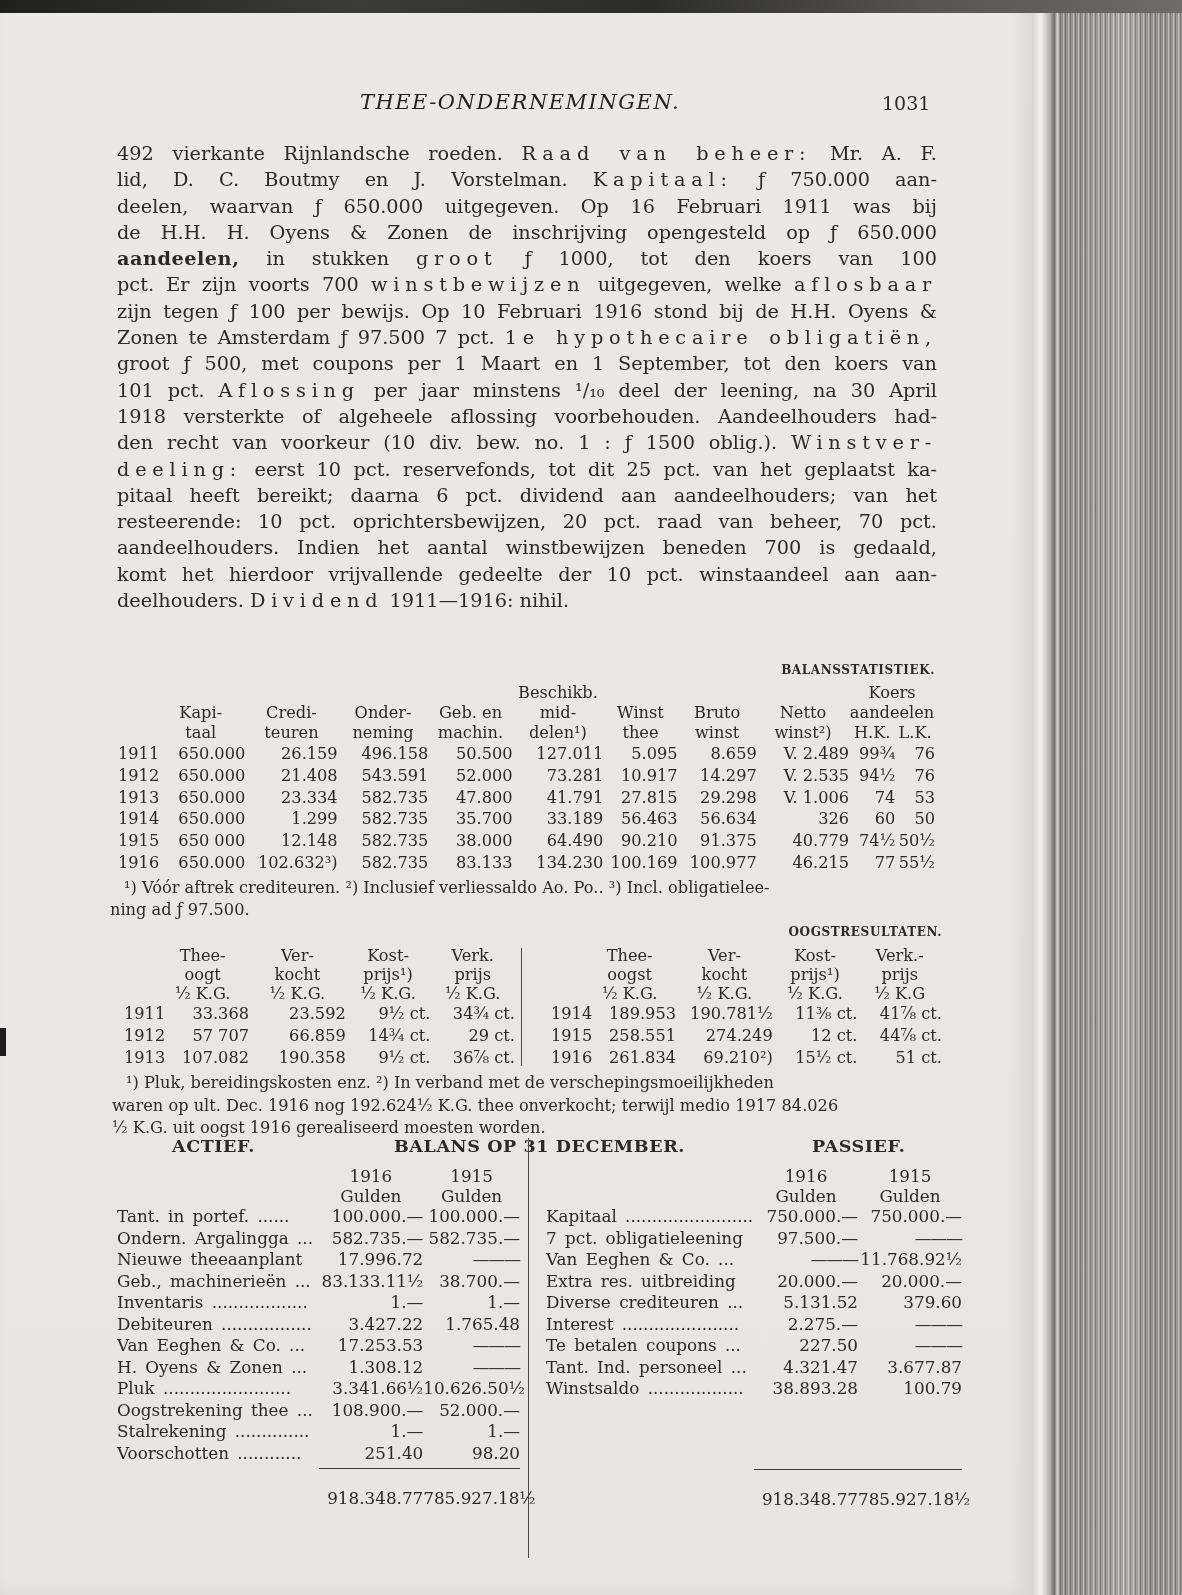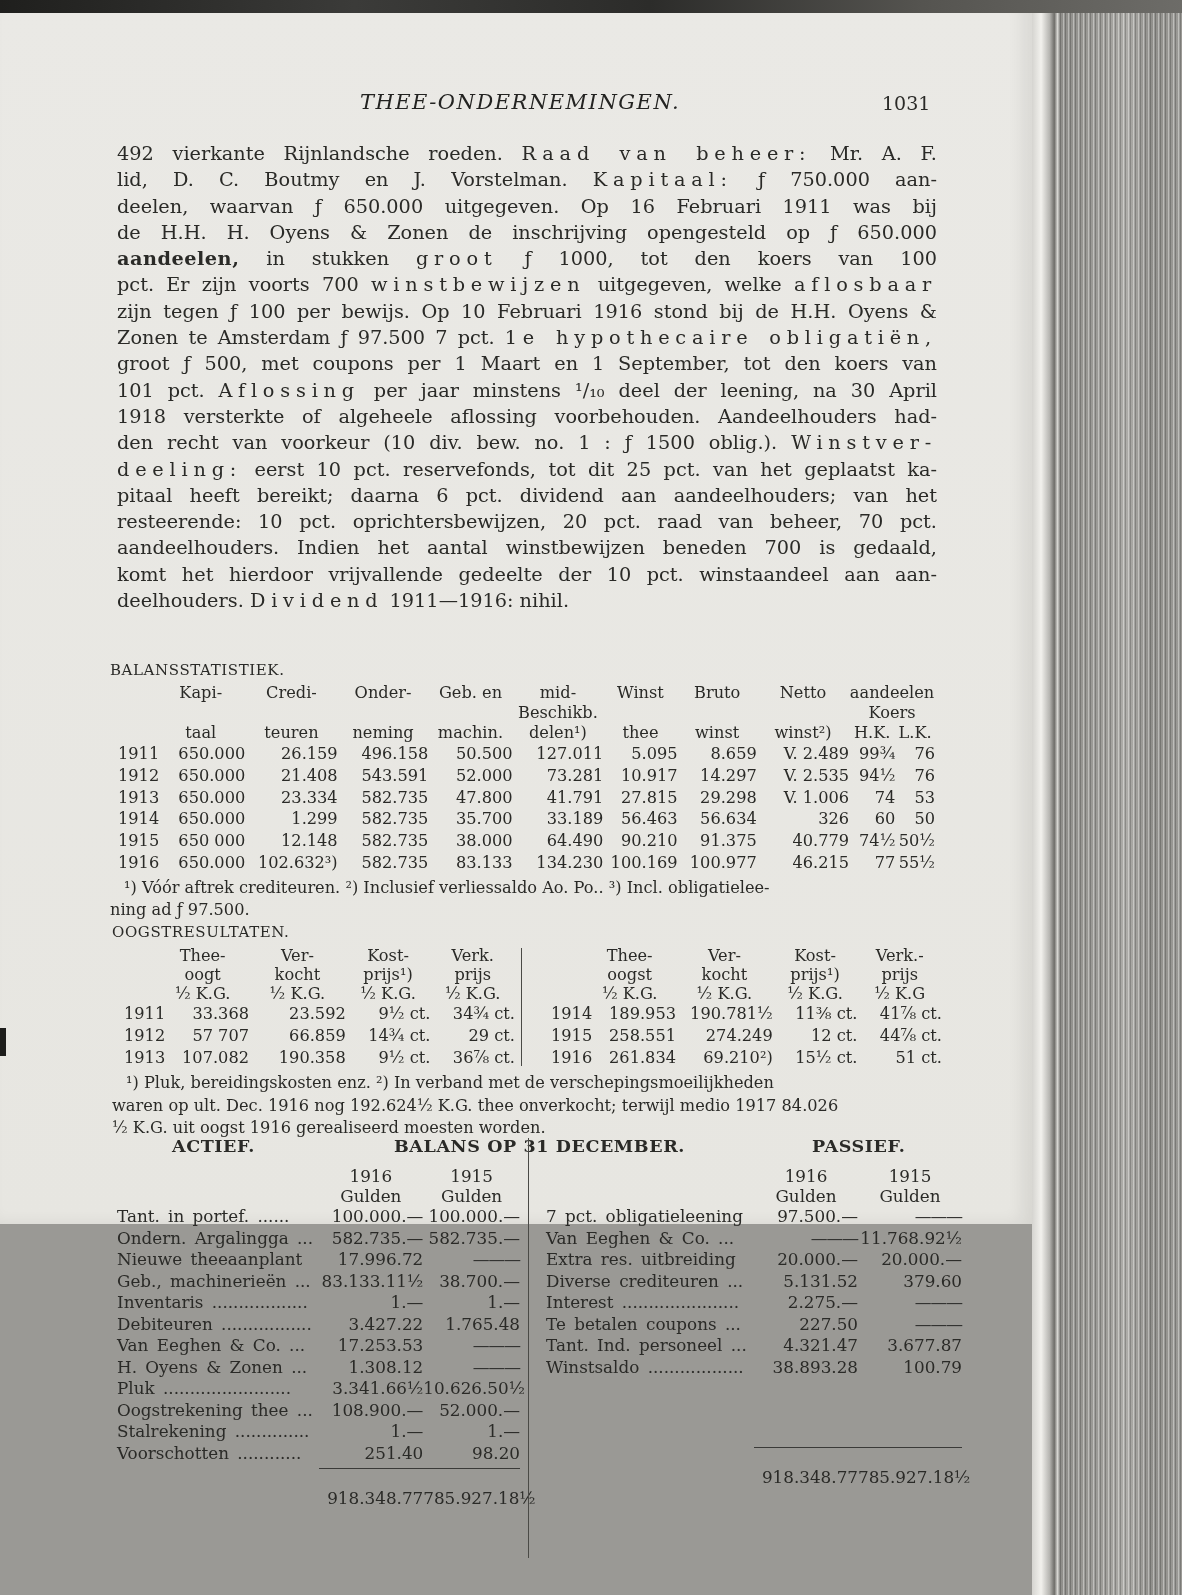--- a/index.html
+++ b/index.html
@@ -2,21 +2,21 @@
 <html><head>
 <meta charset="utf-8">
 <style>
   html,body{margin:0;padding:0;}
   body{
     width:1182px;height:1595px;position:relative;overflow:hidden;
     background:#9a9995;
     font-family:"DejaVu Serif", serif;color:#2a2a27;
   }
   .page{
-    position:absolute;left:0;top:0;width:1032px;height:1224px;
+    position:absolute;left:0;top:0;width:1032px;height:1595px;
     background:linear-gradient(180deg,#eae9e5,#e7e6e1);
     box-shadow:inset -10px 0 16px rgba(0,0,0,.07);
   }
   .topband{
     position:absolute;left:0;top:0;width:1182px;height:13px;z-index:6;
     background:linear-gradient(90deg,#1f1f1d 0%,#3b3b39 30%,#2c2c2a 55%,#555450 78%,#6d6c68 100%);
   }
   .curl{
     position:absolute;left:1032px;top:13px;width:26px;height:1582px;
     background:linear-gradient(90deg,#d5d4d0 0%,#f2f1ed 35%,#b5b4b0 68%,#6f6e6a 86%,#e7e6e2 100%);
@@ -34,21 +34,21 @@
     font-style:italic;font-size:21px;letter-spacing:1.5px;color:#232321;
   }
   .pageno{position:absolute;left:882px;top:92px;font-size:19px;}
 
   .paragraph{position:absolute;left:117px;top:141px;width:820px;font-size:19.3px;}
   .pline{height:26.3px;line-height:26.3px;text-align:justify;text-align-last:justify;}
   .pline.nolast{text-align-last:left;}
   .sp{letter-spacing:.30em;}
   .b{font-weight:bold;letter-spacing:.5px;}
 
-  .sec-title{text-align:left;font-size:15px;font-weight:normal;letter-spacing:.6px;line-height:22px;}
+  .sec-title{text-align:right;font-size:12px;font-weight:bold;letter-spacing:.6px;line-height:22px;}
   table{border-collapse:collapse;table-layout:fixed;}
   th{font-weight:normal;padding:0;}
   td{padding:0;white-space:nowrap;}
 
   
   .bs{position:absolute;left:110px;top:659px;width:825px;}
   .bs table{width:100%;font-size:16.2px;margin-top:2px;}
   .bs th{text-align:center;line-height:20px;}
   .bs td{text-align:right;line-height:21.8px;}
   .bs td:first-child{text-align:left;padding-left:8px;}
@@ -126,36 +126,36 @@
         <col style="width:10.2%">
           <col style="width:11%">
           <col style="width:9%">
           <col style="width:9.6%">
         <col style="width:11.2%">
           <col style="width:5.6%">
           <col style="width:4.8%">
       </colgroup>
       <thead>
         <tr>
+          <th colspan="5"></th>
+          <th>Beschikb.</th>
+          <th colspan="3"></th>
+          <th colspan="2">Koers</th>
+        </tr>
+        <tr>
           <th></th>
           <th>Kapi-</th>
           <th>Credi-</th>
           <th>Onder-</th>
           <th>Geb. en</th>
           <th>mid-</th>
           <th>Winst</th>
           <th>Bruto</th>
           <th>Netto</th>
           <th colspan="2">aandeelen</th>
-        </tr>
-        <tr>
-          <th colspan="5"></th>
-          <th>Beschikb.</th>
-          <th colspan="3"></th>
-          <th colspan="2">Koers</th>
         </tr>
         <tr>
           <th></th>
           <th>taal</th>
           <th>teuren</th>
           <th>neming</th>
           <th>machin.</th>
           <th>delen¹)</th>
           <th>thee</th>
           <th>winst</th>
@@ -483,20 +483,25 @@
               <th>1915</th>
             </tr>
             <tr>
               <th></th>
               <th>Gulden</th>
               <th>Gulden</th>
             </tr>
           </thead>
           <tbody>
               <tr>
+                <td>Kapitaal ........................</td>
+                <td>750.000.—</td>
+                <td>750.000.—</td>
+              </tr>
+              <tr>
                 <td>7 pct. obligatieleening</td>
                 <td>97.500.—</td>
                 <td class="dashcell">———</td>
               </tr>
               <tr>
                 <td>Van Eeghen &amp; Co. ...</td>
                 <td class="dashcell">———</td>
                 <td>11.768.92½</td>
               </tr>
               <tr>

